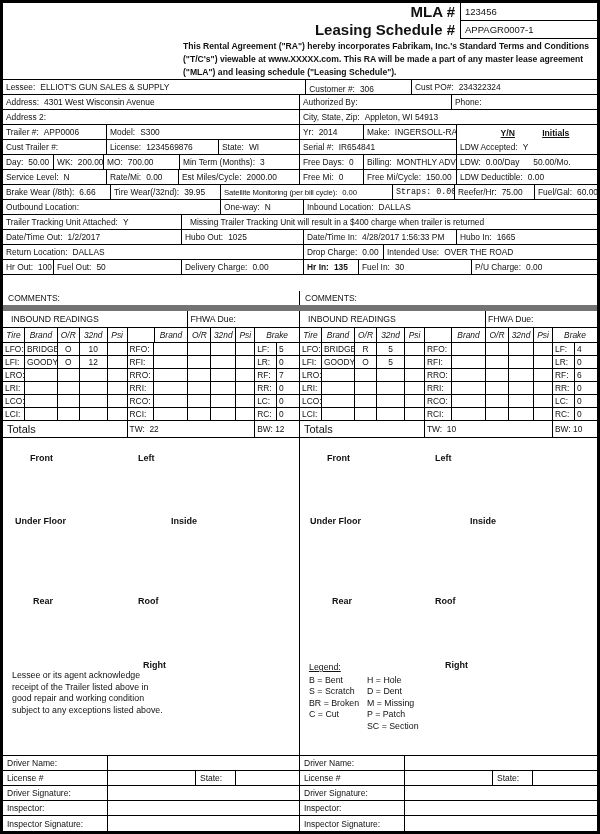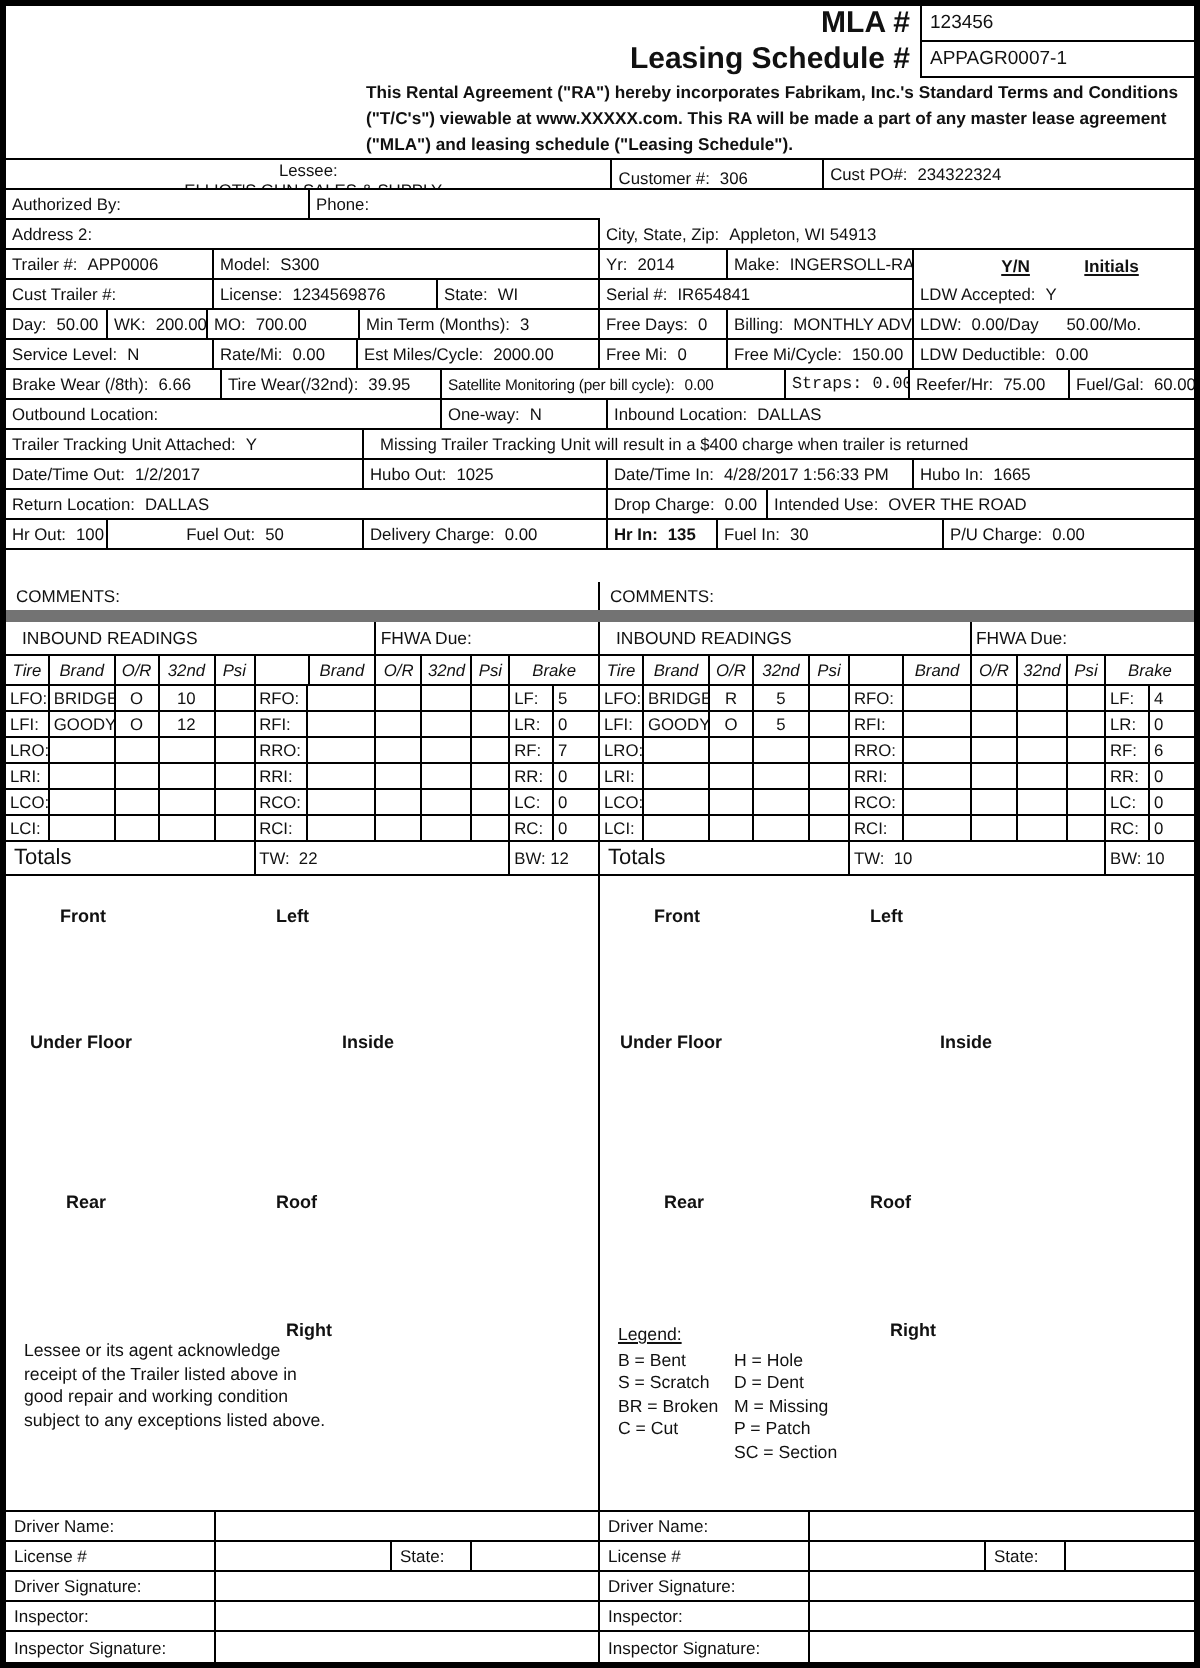--- a/index.html
+++ b/index.html
@@ -78,34 +78,38 @@
     <div class="hfield">
       <div class="hlabel">Leasing Schedule #</div>
       <div class="hbox">APPAGR0007-1</div>
     </div>
   </div>
 
   <div class="para">This Rental Agreement ("RA") hereby incorporates Fabrikam, Inc.'s Standard Terms and Conditions ("T/C's") viewable at www.XXXXX.com. This RA will be made a part of any master lease agreement ("MLA") and leasing schedule ("Leasing Schedule").</div>
 
   <div class="form-grid">
       <div class="frow">
-        <div class="fcell" style="width: 310px; flex-direction: column;">
+        <div class="fcell" style="width: 310px;">
           <span class="lab">Lessee:</span>
           <span class="val">ELLIOT'S GUN SALES &amp; SUPPLY</span>
         </div>
         <div class="fcell" style="width: 108px; align-items: flex-end;">
           <span class="lab">Customer #:</span>
           <span class="val">306</span>
         </div>
         <div class="fcell" style="width: 189px;">
           <span class="lab">Cust PO#:</span>
           <span class="val">234322324</span>
         </div>
       </div>
       <div class="frow">
+        <div class="fcell" style="width: 297px;">
+          <span class="lab">Address:</span>
+          <span class="val">4301 West Wisconsin Avenue</span>
+        </div>
         <div class="fcell" style="width: 152px;">
           <span class="lab">Authorized By:</span>
         </div>
         <div class="fcell" style="width: 145px;">
           <span class="lab">Phone:</span>
         </div>
       </div>
       <div class="frow">
         <div class="fcell" style="width: 297px;">
           <span class="lab">Address 2:</span>
@@ -292,21 +296,21 @@
         <div class="fcell" style="width: 213px;">
           <span class="lab">Intended Use:</span>
           <span class="val">OVER THE ROAD</span>
         </div>
       </div>
       <div class="frow">
         <div class="fcell" style="width: 51px;">
           <span class="lab">Hr Out:</span>
           <span class="val">100</span>
         </div>
-        <div class="fcell" style="width: 128px; justify-content: center;">
+        <div class="fcell" style="width: 128px;">
           <span class="lab">Fuel Out:</span>
           <span class="val">50</span>
         </div>
         <div class="fcell" style="width: 122px;">
           <span class="lab">Delivery Charge:</span>
           <span class="val">0.00</span>
         </div>
         <div class="fcell" style="width: 55px; font-weight: bold;">
           <span class="lab">Hr In:</span>
           <span class="val">135</span>

